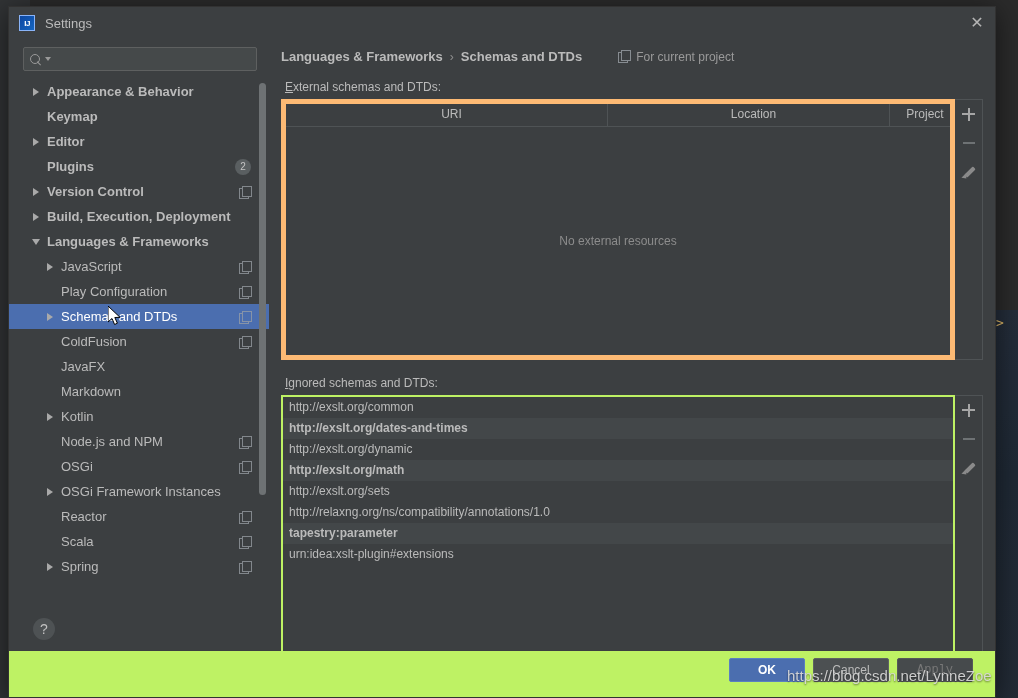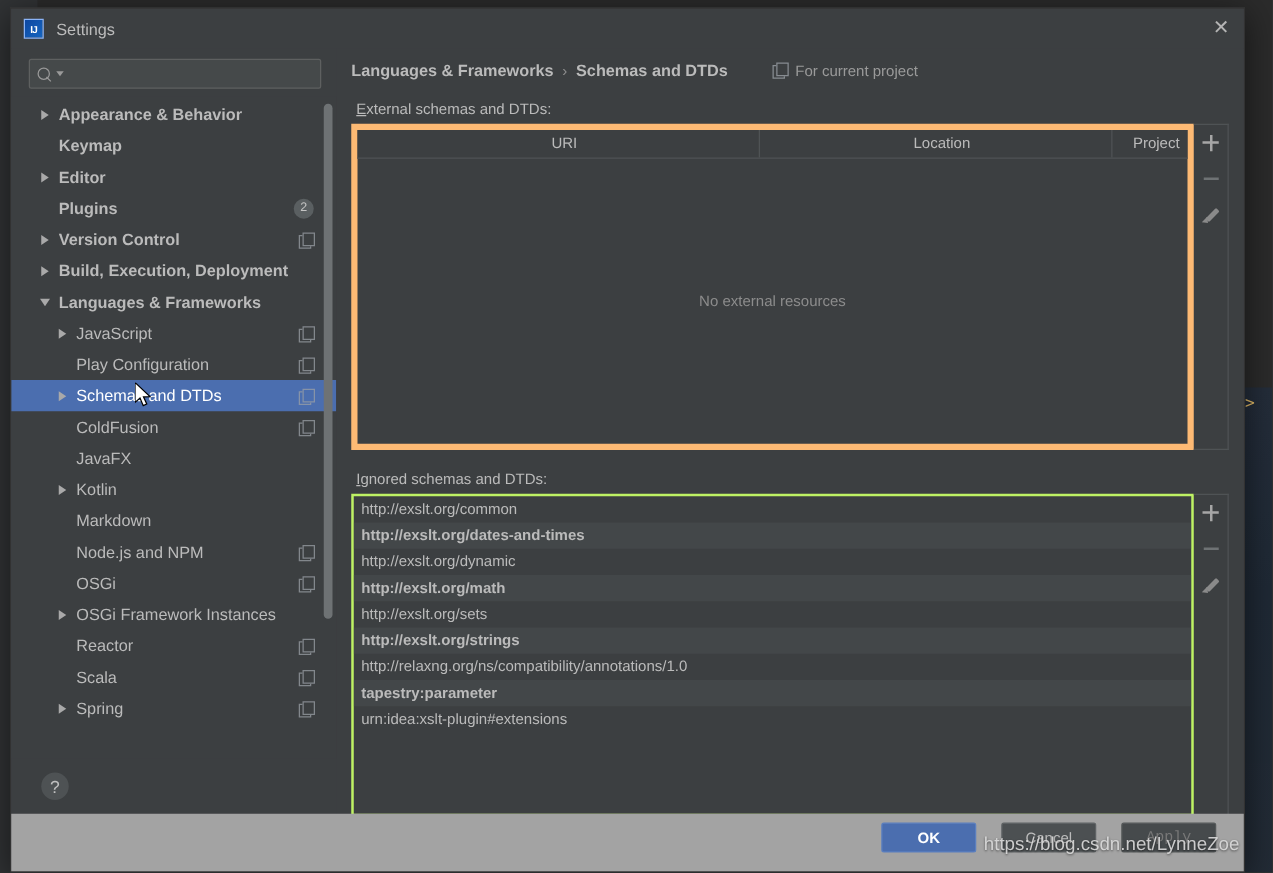--- a/index.html
+++ b/index.html
@@ -261,21 +261,21 @@
     height: 21px; line-height: 21px;
     font-size: 12px; color: #bbbbbb; padding-left: 6px;
     white-space: nowrap; overflow: hidden;
   }
   .ign-row.alt { background: #434749; font-weight: bold; }
 
   
   .footer {
     height: 46px; flex: 0 0 46px;
     display: flex; align-items: center; justify-content: flex-end;
-    padding: 0 22px 8px 0; gap: 20px; background: #a3a3a3;
+    padding: 0 22px 8px 0; gap: 8px; background: #bef264;
   }
   .btn {
     min-width: 76px; height: 24px; padding: 0 14px;
     font-size: 12px; border-radius: 2px;
     display: flex; align-items: center; justify-content: center;
     cursor: pointer;
   }
   .btn-ok { background: #4b6eaf; color: #ffffff; font-weight: bold; border: 1px solid #5a7fc0; }
   .btn-plain { background: #4c5052; color: #bbbbbb; border: 1px solid #5e6264; }
   .btn-disabled { background: #464a4c; color: #787878; border: 1px solid #545859; cursor: default; font-family: Liberation Mono, monospace; }
@@ -398,28 +398,28 @@
             <div class="tree-row lvl1">
               <span class="twisty"></span>
               <span class="lbl">ColdFusion</span>
               <span class="proj-ico"></span>
             </div>
             <div class="tree-row lvl1">
               <span class="twisty"></span>
               <span class="lbl">JavaFX</span>
             </div>
             <div class="tree-row lvl1">
+              <span class="twisty"></span>
+              <span class="lbl">Markdown</span>
+            </div>
+            <div class="tree-row lvl1">
               <span class="twisty">
                 <i></i>
               </span>
               <span class="lbl">Kotlin</span>
-            </div>
-            <div class="tree-row lvl1">
-              <span class="twisty"></span>
-              <span class="lbl">Markdown</span>
             </div>
             <div class="tree-row lvl1">
               <span class="twisty"></span>
               <span class="lbl">Node.js and NPM</span>
               <span class="proj-ico"></span>
             </div>
             <div class="tree-row lvl1">
               <span class="twisty"></span>
               <span class="lbl">OSGi</span>
               <span class="proj-ico"></span>
@@ -501,21 +501,20 @@
         <span class="mn">I</span><span>gnored schemas and DTDs:</span>
       </div>
 
       <div class="table-block">
         <div class="ign-list" id="ignored-list">
             <div class="ign-row">http://exslt.org/common</div>
             <div class="ign-row alt">http://exslt.org/dates-and-times</div>
             <div class="ign-row">http://exslt.org/dynamic</div>
             <div class="ign-row alt">http://exslt.org/math</div>
             <div class="ign-row">http://exslt.org/sets</div>
-            <div class="ign-row alt">http://exslt.org/strings</div>
             <div class="ign-row">http://relaxng.org/ns/compatibility/annotations/1.0</div>
             <div class="ign-row alt">tapestry:parameter</div>
             <div class="ign-row">urn:idea:xslt-plugin#extensions</div>
           </div>
         <div class="side-toolbar">
           <div class="tb-btn">
               <span class="ico-plus"></span>
             </div>
           <div class="tb-btn">
               <span class="ico-minus"></span>

